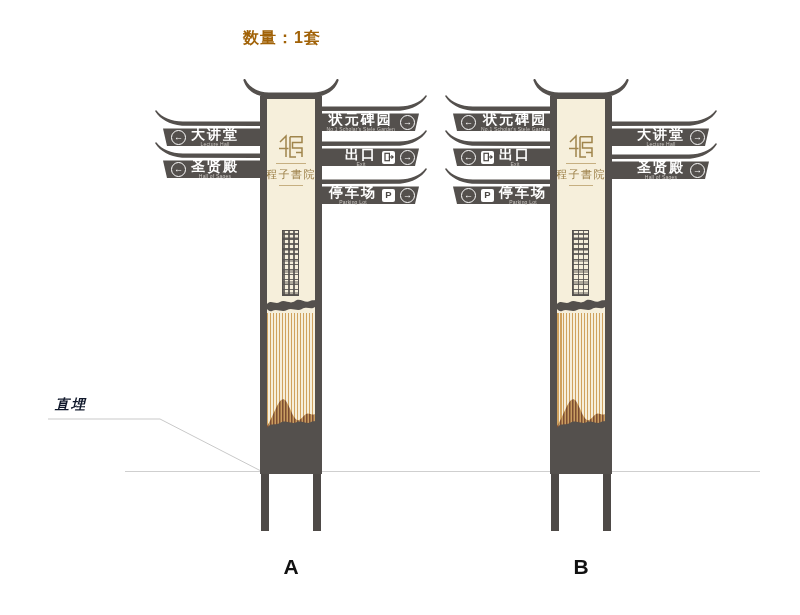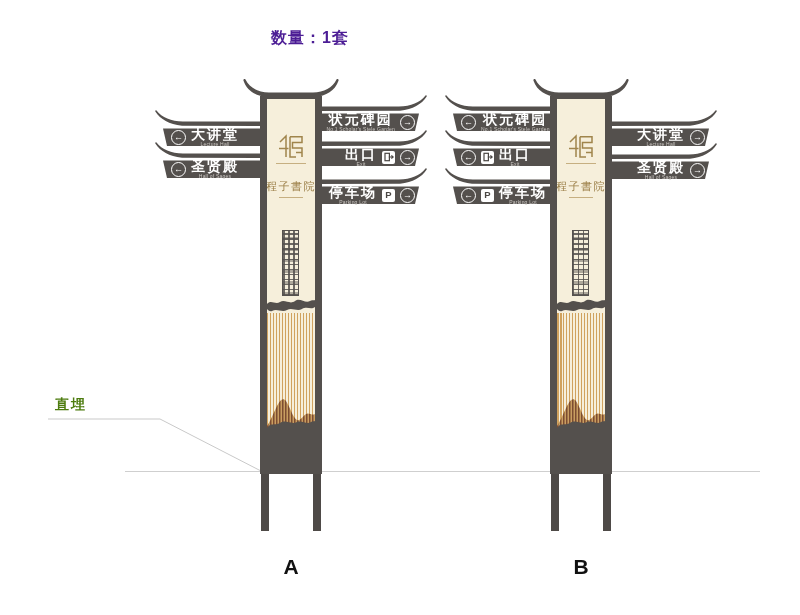--- a/index.html
+++ b/index.html
@@ -1,21 +1,21 @@
 <!DOCTYPE html>
 <html><head>
 <meta charset="utf-8">
 <style>
   html,body{margin:0;padding:0;background:#fff;}
   .canvas{position:relative;width:800px;height:615px;background:#ffffff;overflow:hidden;
           font-family:"Liberation Sans", sans-serif;}
 
   
-  .qty{position:absolute;left:243px;top:28px;font-size:16px;font-weight:700;color:#4c1d95;letter-spacing:1px;margin-left:28px;}
-  .burial{position:absolute;left:55px;top:396px;font-size:14px;font-weight:700;color:#4d7c0f;letter-spacing:2px;}
+  .qty{position:absolute;left:243px;top:28px;font-size:16px;font-weight:700;color:#a16207;letter-spacing:1px;}
+  .burial{position:absolute;left:55px;top:396px;font-size:14px;font-weight:700;color:#0f172a;letter-spacing:2px;font-style:italic;}
   .pole-label{position:absolute;width:44px;text-align:center;top:555px;font-size:21px;font-weight:800;color:#111;}
   .guides{position:absolute;left:0;top:0;pointer-events:none;}
 
   
   .sign{position:absolute;width:116px;height:36px;}
   .plate{position:absolute;left:0;top:0;width:116px;height:36px;}
   .sign.left .plate{transform:scaleX(-1);}
   .plate path{fill:#54504D;}
   .row{position:absolute;left:0;top:18px;height:18px;width:116px;box-sizing:border-box;
        display:flex;align-items:center;gap:5px;color:#fff;}
@@ -32,21 +32,21 @@
   
   .cap{position:absolute;}
   .cap path{fill:#54504D;}
   .body{position:absolute;width:62px;height:378px;box-sizing:border-box;
         border:7px solid #54504D;border-top-width:3px;border-bottom-width:0;background:#54504D;}
   .inner{position:absolute;inset:0;background:#F6EFDB;overflow:hidden;}
   .logo-block{position:absolute;left:0;right:0;top:34px;display:flex;flex-direction:column;align-items:center;}
   .logo-icon{display:block;}
   .cap-line{width:30px;height:1px;background:#B59A63;opacity:.75;margin-top:4px;}
   .cap-line.short{width:24px;margin-top:3px;}
-  .logo-title{margin-top:15px;font-family:"DejaVu Serif", serif;font-size:11px;color:#9C8049;letter-spacing:1.5px;white-space:nowrap;}
+  .logo-title{margin-top:3px;font-family:"DejaVu Serif", serif;font-size:11px;color:#9C8049;letter-spacing:1.5px;white-space:nowrap;}
   .lattice{position:absolute;left:15px;top:131px;width:17px;height:66px;box-sizing:border-box;
            border:1.5px solid #55514E;background-color:#F6EFDB;background-image:
              repeating-linear-gradient(0deg, rgba(85,81,78,.85) 0 1.5px, transparent 1.5px 5px),
              repeating-linear-gradient(90deg, rgba(85,81,78,.85) 0 1.5px, transparent 1.5px 5px),
              repeating-linear-gradient(0deg, rgba(85,81,78,.45) 0 3px, transparent 3px 11px);}
   .wave1{position:absolute;left:0;top:196px;}
   .wave1 path,.band path{fill:#54504D;}
   .stripes{position:absolute;left:0;right:0;top:214px;bottom:0;
            background:repeating-linear-gradient(90deg,#D0A25E 0 1.5px, transparent 1.5px 3px);}
   .mountains{position:absolute;left:0;top:287px;}

